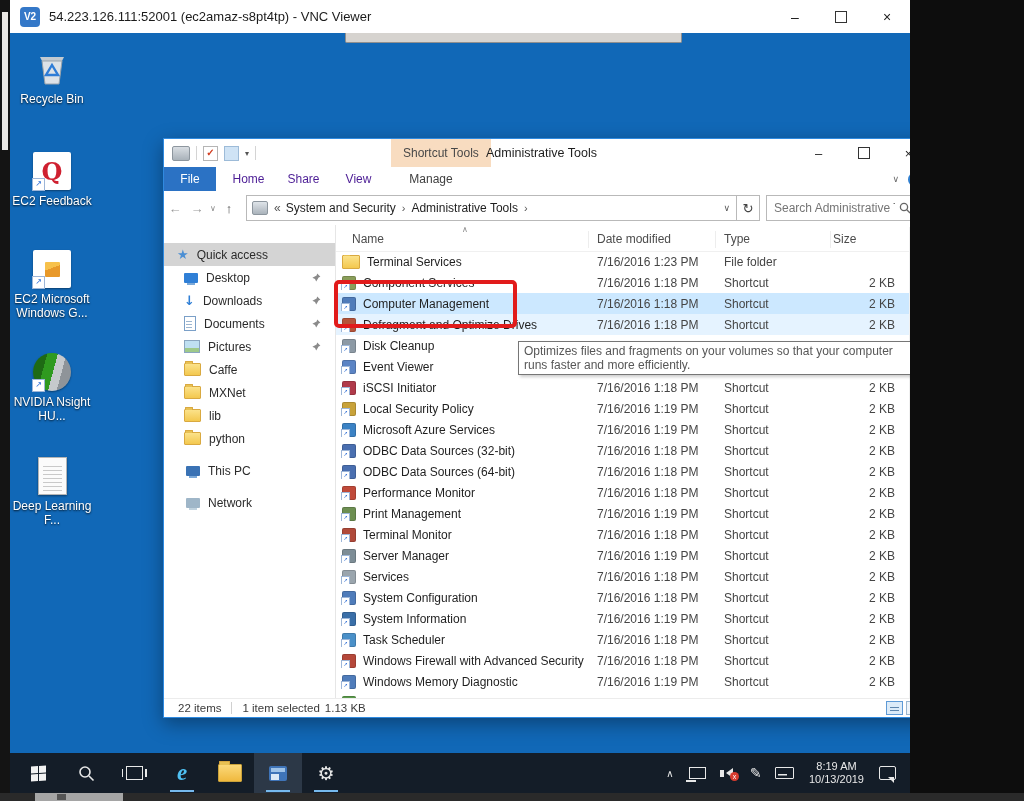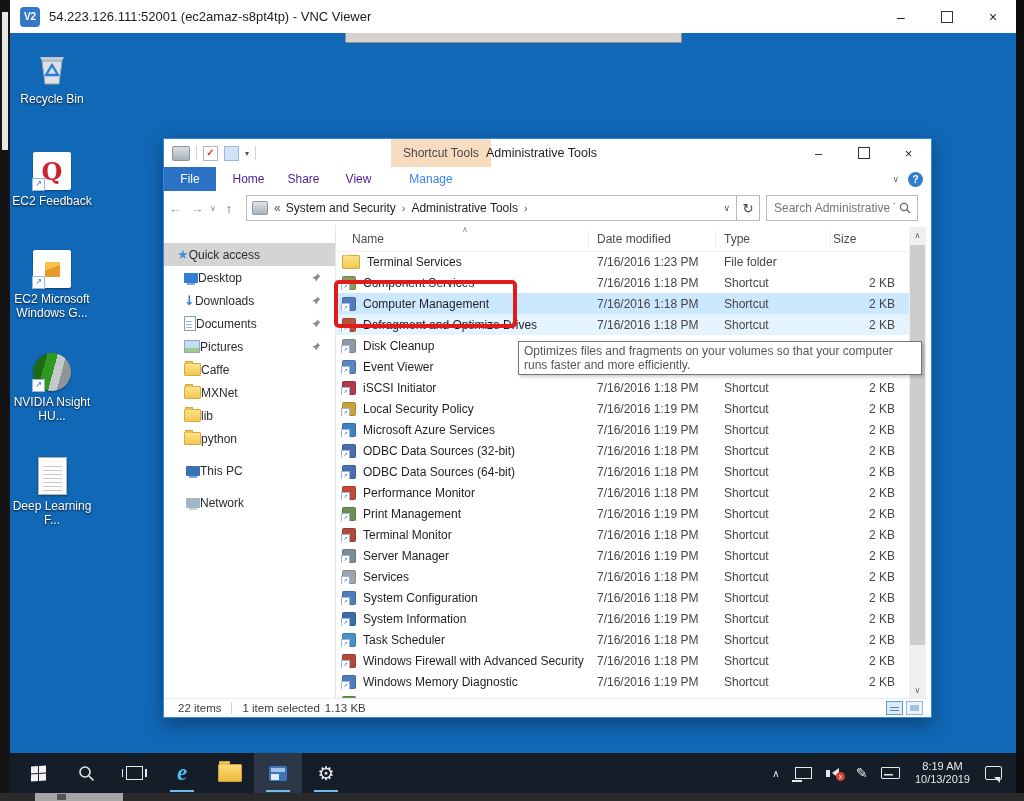--- a/index.html
+++ b/index.html
@@ -8,21 +8,21 @@
   .sym{font-family:"DejaVu Sans",sans-serif}
 
   
   #host-left{position:absolute;left:0;top:0;width:10px;height:793px;background:#141414}
   #host-left-light{position:absolute;left:2px;top:12px;width:6px;height:138px;background:#e9e7e3}
   #host-bottom{position:absolute;left:0;top:793px;width:1024px;height:8px;background:#2a2a2a}
   #host-bottom-light{position:absolute;left:35px;top:0;width:88px;height:8px;background:#a5a5a5}
   #host-bottom-ic{position:absolute;left:57px;top:1px;width:9px;height:6px;background:#555}
 
   
-  #vnc{position:absolute;left:10px;top:0;width:1006px;height:793px;background:#fff}
+  #vnc{position:absolute;left:10px;top:0;width:900px;height:793px;background:#fff}
   #vnc-titlebar{position:absolute;left:0;top:0;right:0;height:33px;background:#fff;display:flex;align-items:center}
   #vnc-logo{width:20px;height:20px;margin-left:10px;border-radius:4px;background:#3478c8;color:#fff;
             font-size:10px;font-weight:bold;text-align:center;line-height:20px}
   #vnc-title{margin-left:9px;font-size:13px;color:#1b1b1b}
   .wbtns{margin-left:auto;display:flex;height:100%}
   .wbtn{width:46px;height:100%;display:flex;align-items:center;justify-content:center;font-size:14px;color:#222}
   .maxbox{display:block;width:10px;height:10px;border:1px solid #333}
   .wbtns.exw .wbtn{width:45px;font-size:13px}
 
   
@@ -59,21 +59,21 @@
   .qat-car{font-size:8px;color:#555}
   #ctx-tab{position:absolute;left:227px;top:0;height:28px;line-height:28px;padding:0 12px;
            background:#f8dcc0;color:#484848;font-size:12px}
   #ex-title{position:absolute;left:322px;top:0;height:28px;line-height:28px;font-size:12.5px;color:#1e1e1e}
   .ex-titlebar .wbtns{position:absolute;right:0;top:0;height:28px}
 
   .ex-tabs{position:absolute;left:0;top:28px;right:0;height:24px;background:#fff;border-bottom:4px solid #7f1d1d;
            display:flex;align-items:stretch}
   .rtab{width:45px;margin-left:10px;text-align:center;line-height:24px;font-size:12px;color:#4c1d95}
   .rtab.active{width:52px;margin-left:0;background:#2b72c4;color:#fff}
-  .rtab.contextual{width:70px;margin-left:15px;color:#3b82f6}
+  .rtab.contextual{width:70px;margin-left:15px;color:#404040}
   .ex-tabs-right{position:absolute;right:8px;top:28px;height:24px;display:flex;align-items:center;gap:9px}
   .ribcar{font-size:9px;color:#666}
   .helpc{width:15px;height:15px;border-radius:50%;background:#2f7fd0;color:#fff;font-size:10px;
          line-height:15px;text-align:center;font-weight:bold}
 
   .ex-addr{position:absolute;left:0;top:52px;right:0;height:34px;background:#fff;display:flex;align-items:center}
   .navar{font-size:13px;width:22px;text-align:center}
   .gray{color:#9a9a9a}.dark{color:#4a4a4a}
   .tinycar{font-size:8px;color:#888;width:10px;text-align:center}
   .addr-box{margin-left:6px;width:489px;height:24px;border:1px solid #b9b9b9;display:flex;align-items:center;
@@ -88,21 +88,21 @@
   .search-box{margin-left:6px;width:150px;height:24px;border:1px solid #b9b9b9;display:flex;align-items:center}
   .search-box input{border:none;outline:none;flex:1;font-size:12px;padding:0 4px 0 7px;color:#333;
                     font-family:"Liberation Sans",sans-serif;min-width:0}
   .search-box input::placeholder{color:#757575}
   .search-mag{margin-right:6px;display:flex}
 
   
   .ex-side{position:absolute;left:0;top:86px;width:172px;bottom:18px;border-right:1px solid #e6e6e6;
            padding-top:18px;box-sizing:border-box;font-size:12px;color:#2b2b2b;overflow:hidden}
   .side-item{height:23px;display:flex;align-items:center}
-  .side-item .lab{margin-left:0;white-space:nowrap}
+  .side-item .lab{margin-left:8px;white-space:nowrap}
   .side-item.qa{background:#d4d4d4;padding-left:13px}
   .side-item.child{padding-left:20px}
   .side-item.root{padding-left:22px}
   .side-item.gap{margin-top:9px}
   .pin{margin-left:auto;margin-right:14px}
   .s-star{color:#4b8fd4;font-size:13px;line-height:13px}
   .s-mon{width:14px;height:10px;background:#2f7fd6;border-radius:1px;position:relative}
   .s-mon::after{content:"";position:absolute;left:3px;top:10px;width:8px;height:2px;background:#7ca9d8}
   .s-mon.pcm{background:#3a72b4}
   .s-dl{color:#2f7fd6;font-weight:bold;font-size:13px;line-height:13px}

